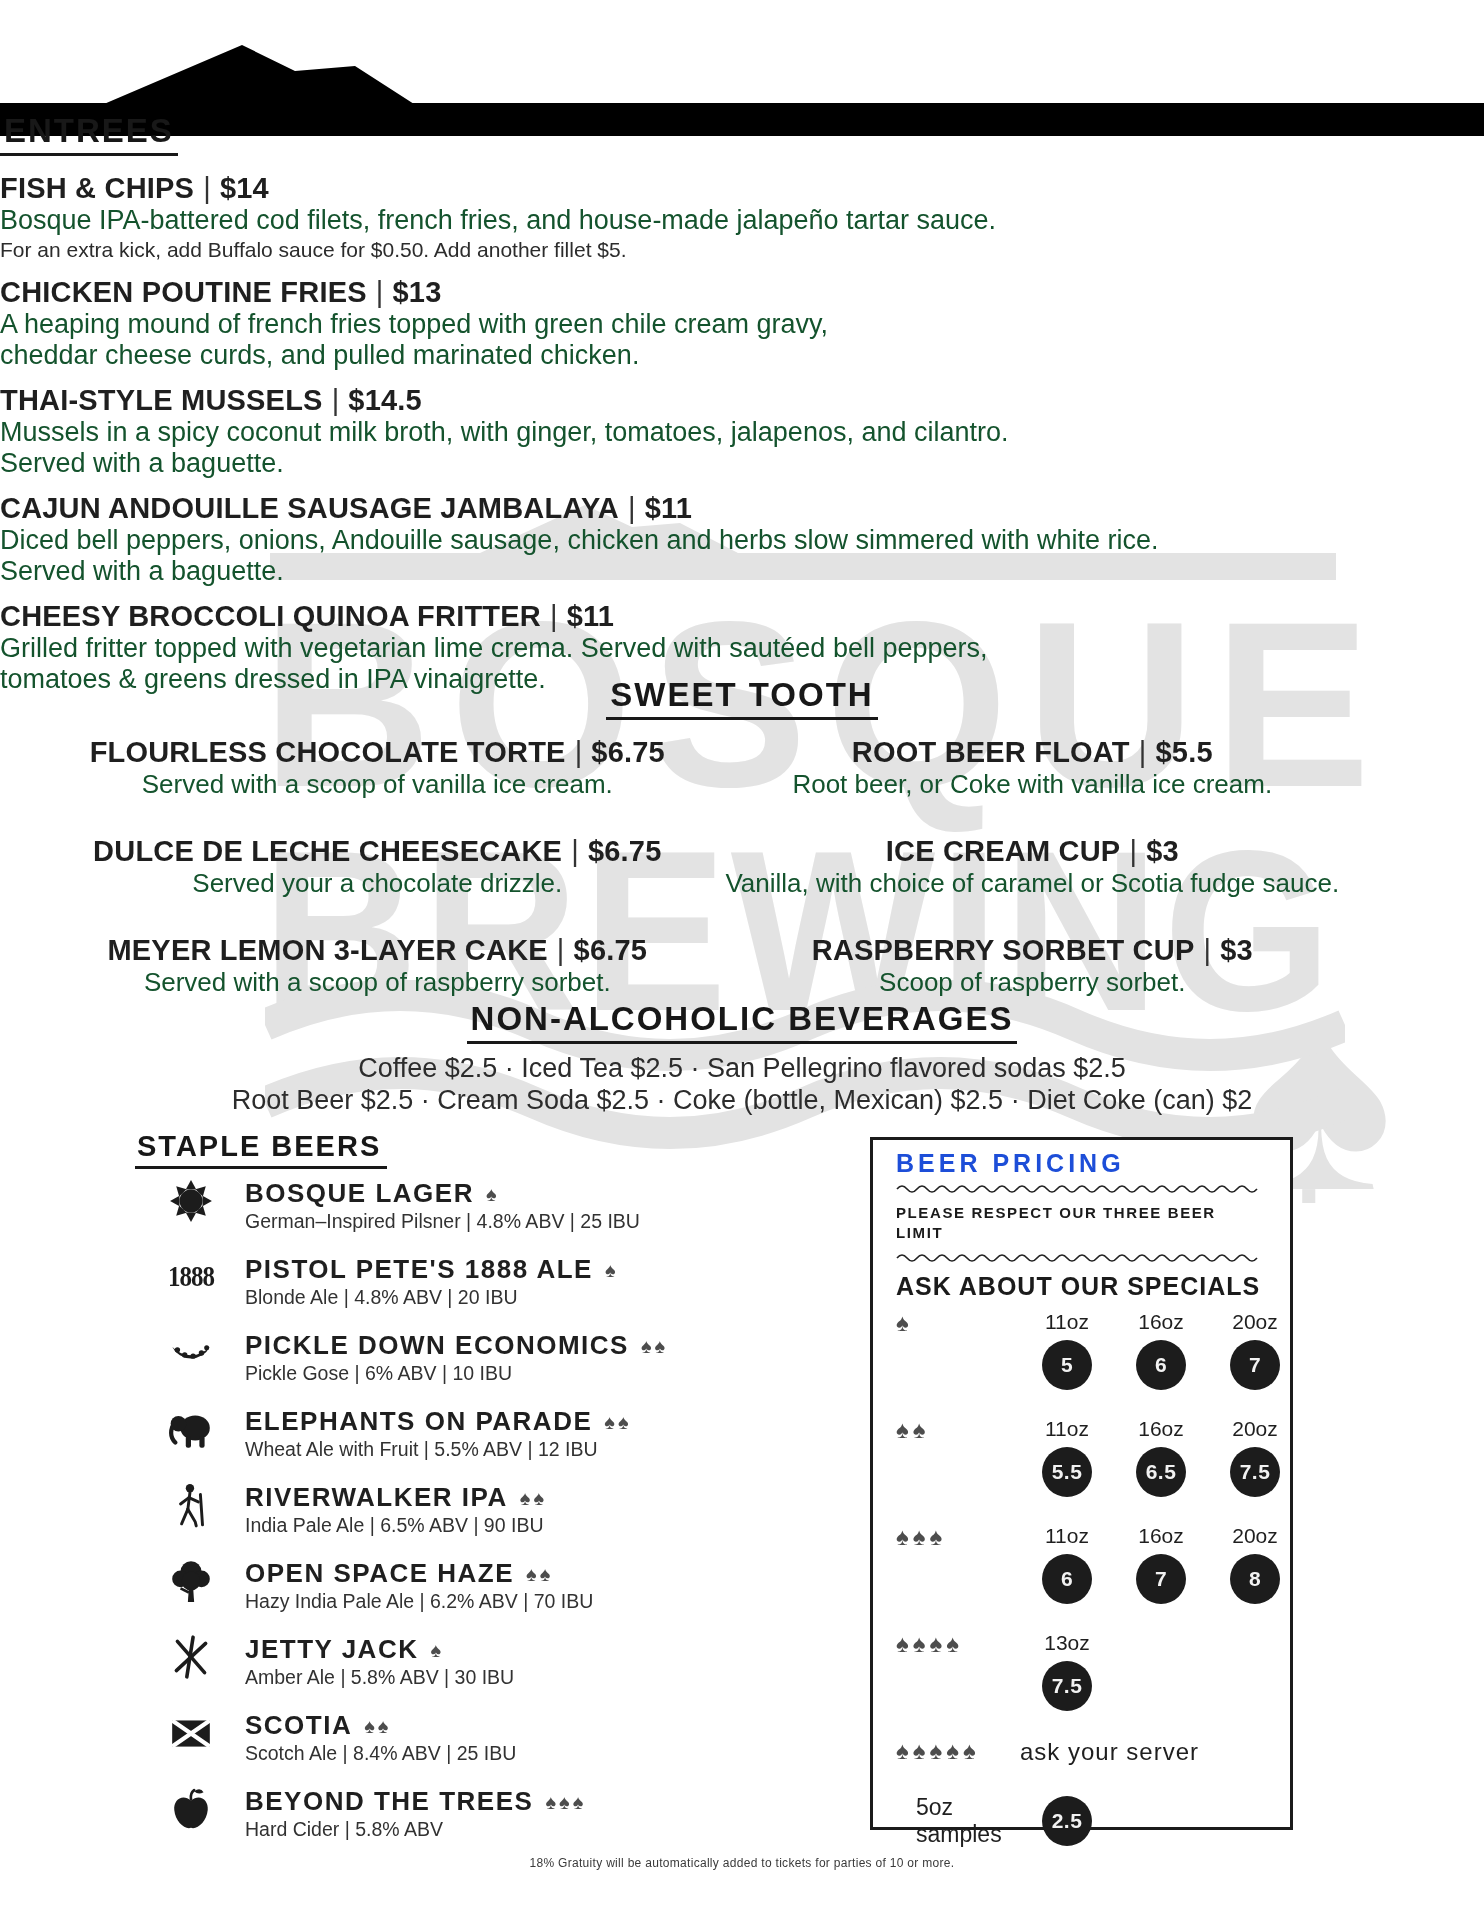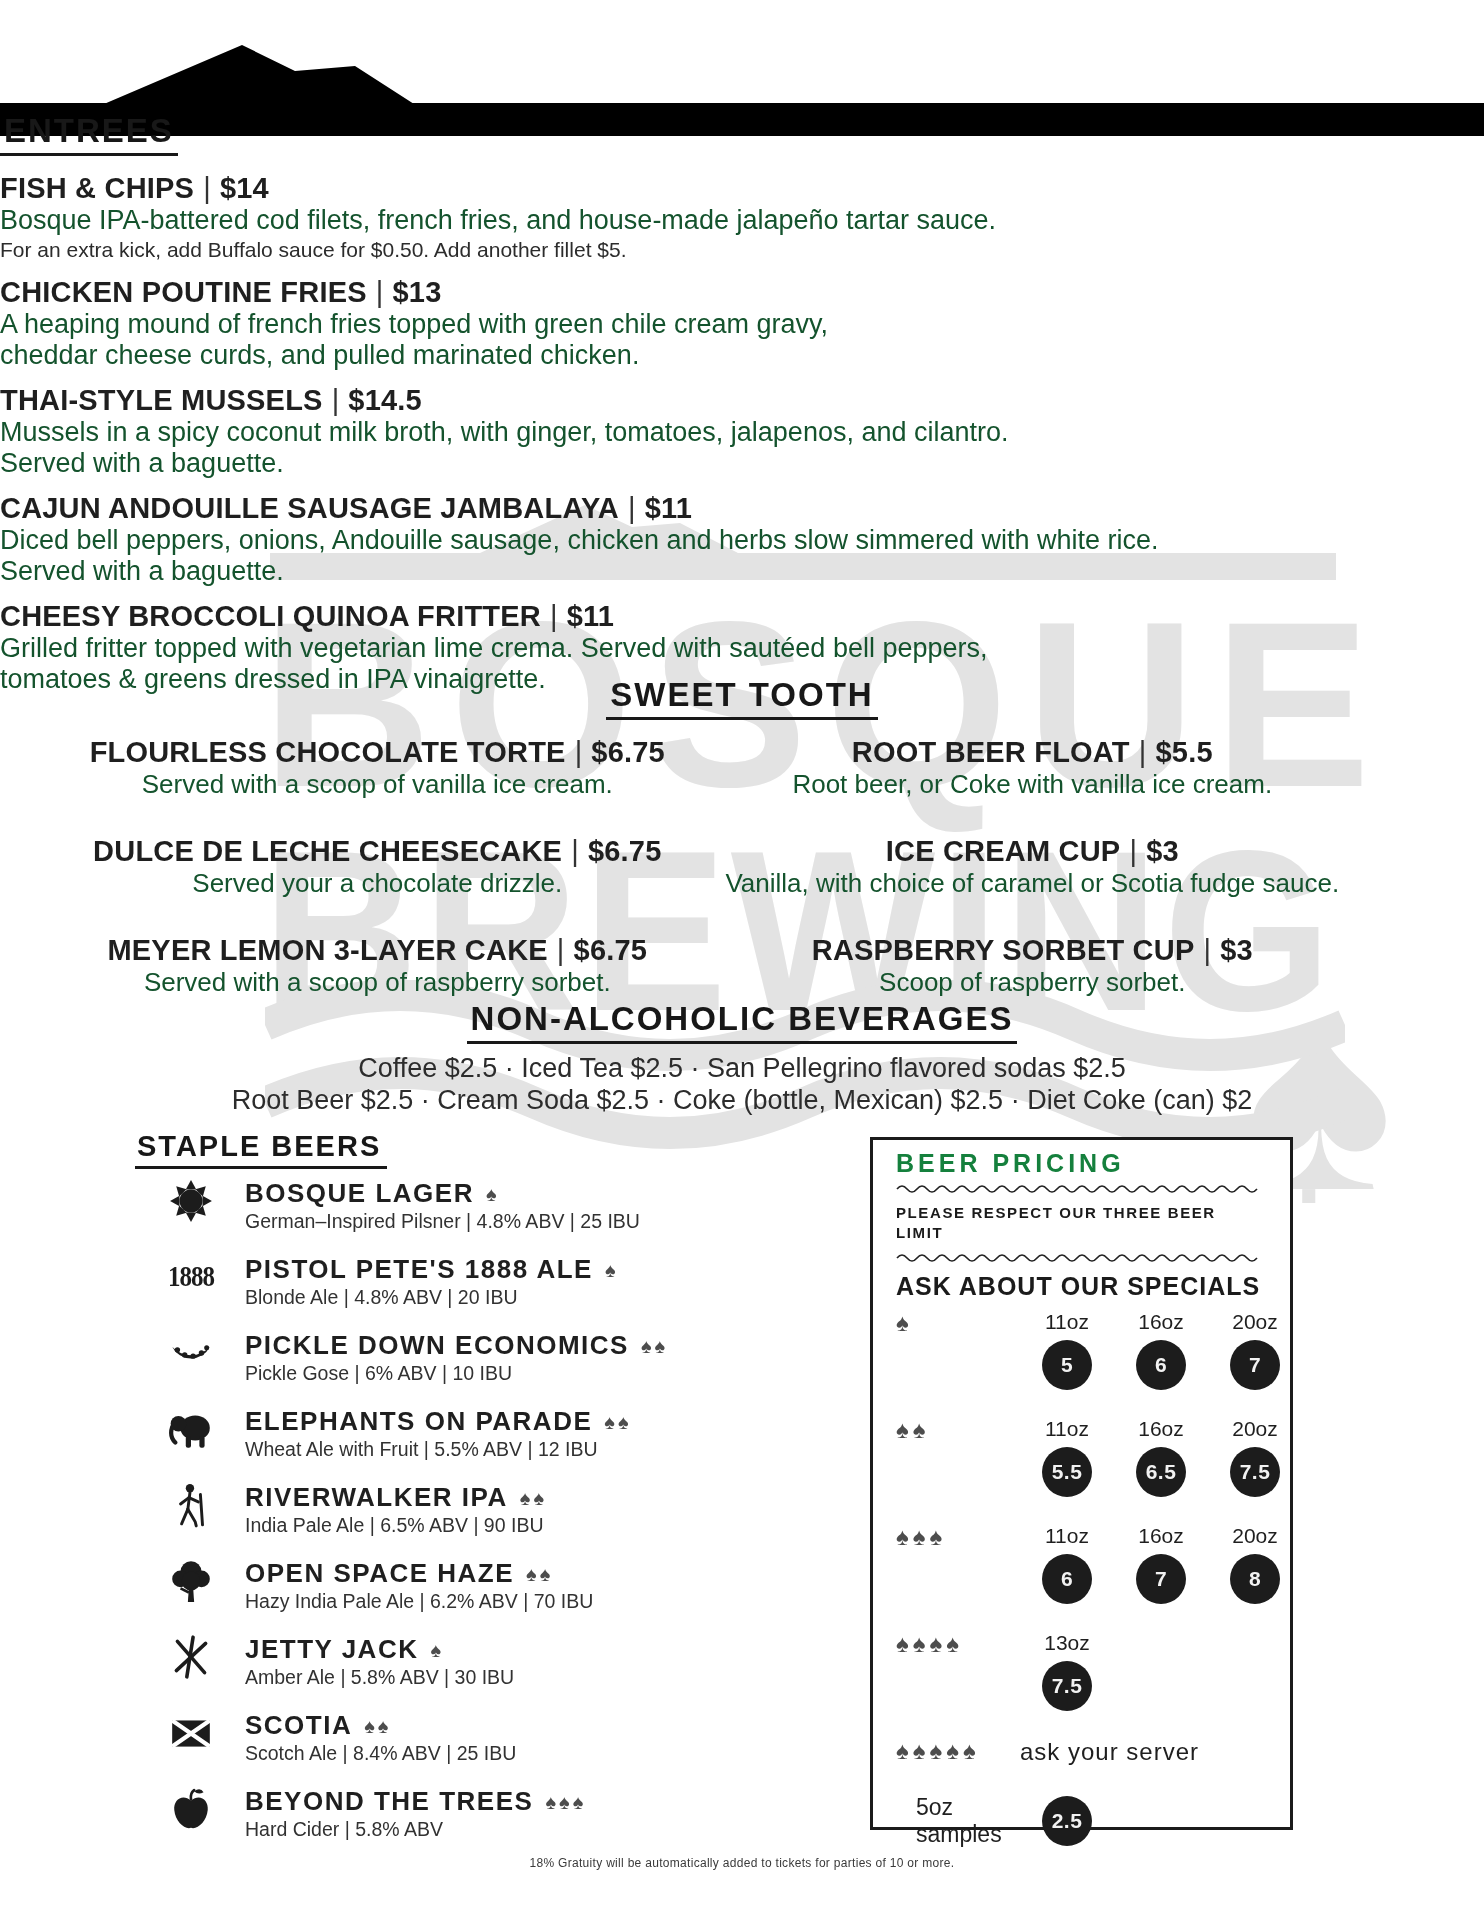--- a/index.html
+++ b/index.html
@@ -56,21 +56,21 @@
              align-items:center;justify-content:center;}
   .beer-title{font-size:26px;font-weight:bold;letter-spacing:1.5px;color:#1f1f1f;line-height:30px;white-space:nowrap;}
   .beer-leaves{font-size:20px;color:#4d4d4d;margin-left:12px;letter-spacing:3px;font-weight:normal;position:relative;top:-1px;}
   .beer-desc{font-size:19.5px;line-height:22px;color:#323232;}
   .icon-1888{font-family:"Liberation Serif",serif;font-weight:bold;font-size:25px;letter-spacing:-1px;
              color:#1c1c1c;transform:scaleY(1.15);}
 
   
   #pricing-box{position:absolute;left:870px;top:1137px;width:423px;height:693px;box-sizing:border-box;
                border:3px solid #1b1b1b;background:#fff;padding:8px 26px 0 23px;}
-  .pb-title{font-size:25px;font-weight:bold;letter-spacing:4px;color:#15803d;line-height:30px;}
+  .pb-title{font-size:25px;font-weight:bold;letter-spacing:4px;color:#1d4ed8;line-height:30px;}
   .pb-wave{display:block;margin-top:3px;}
   .pb-limit{font-size:15px;font-weight:bold;letter-spacing:1.6px;color:#1b1b1b;line-height:20px;margin-top:9px;}
   .pb-specials{font-size:25px;font-weight:bold;letter-spacing:1px;color:#1b1b1b;line-height:28px;margin-top:9px;}
   #pb-rows{margin-top:10px;}
   .pb-row{display:flex;margin-bottom:27px;}
   .pb-leaves{width:124px;flex:0 0 124px;font-size:24px;color:#4d4d4d;letter-spacing:4px;line-height:26px;}
   .pb-sizecol{width:94px;flex:0 0 94px;text-align:center;}
   .pb-size{font-size:21px;color:#1f1f1f;line-height:24px;}
   .pb-circle{width:50px;height:50px;border-radius:50%;background:#1c1c1c;color:#f2f2f2;
              font-size:21px;font-weight:bold;display:flex;align-items:center;justify-content:center;

